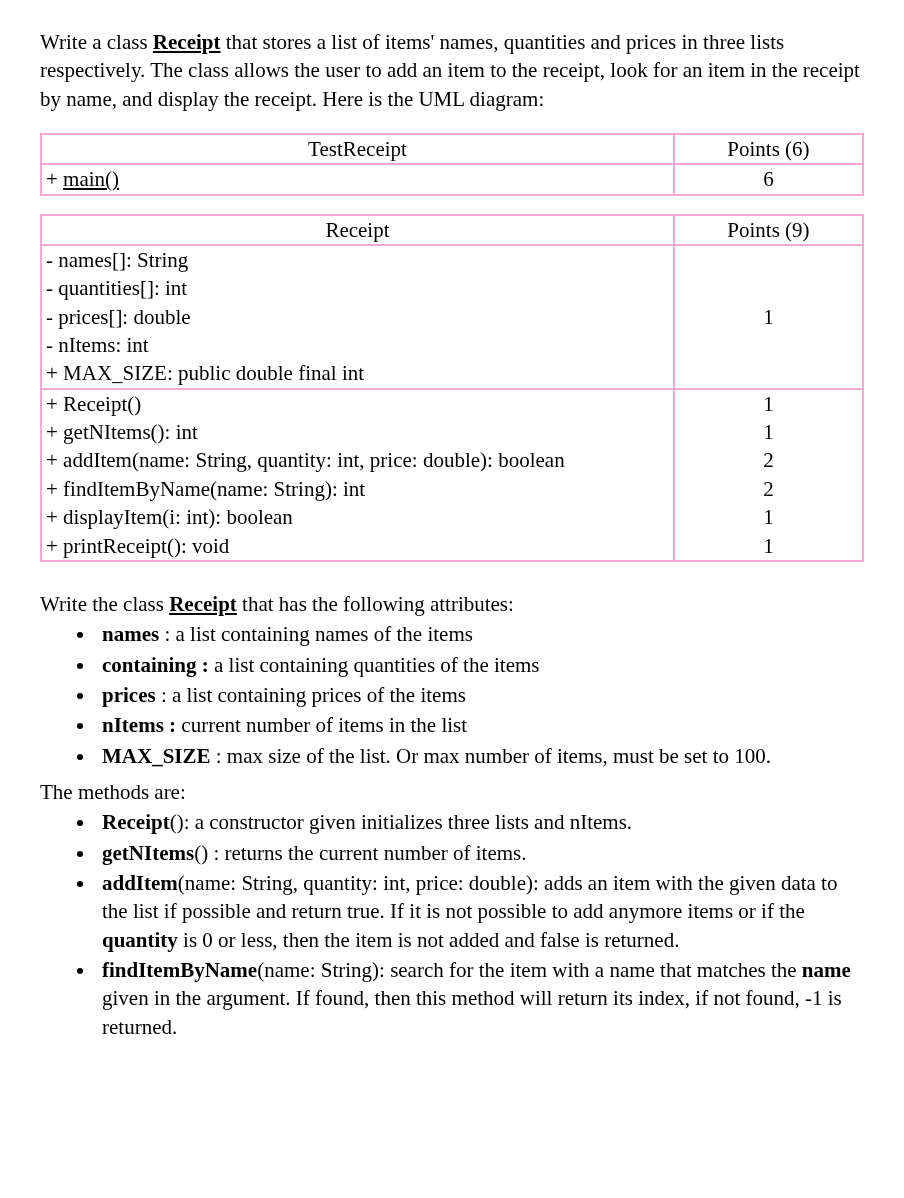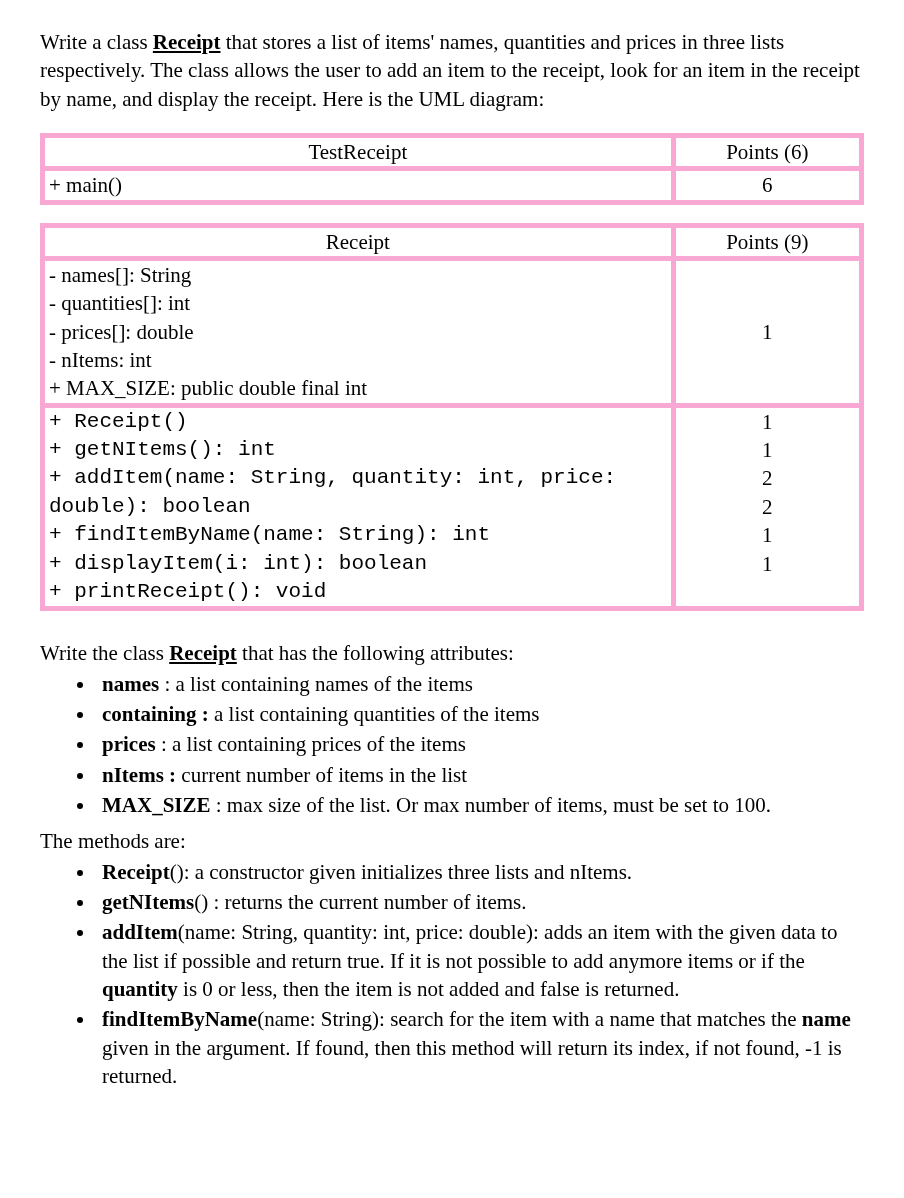--- a/index.html
+++ b/index.html
@@ -19,39 +19,40 @@
   .b-u {
     font-weight: bold;
     text-decoration: underline;
   }
   table.uml {
     border-collapse: collapse;
     width: 100%;
     margin-bottom: 18px;
   }
   table.uml td {
-    border: 5px solid #f9a8d4;
+    border: 2px solid #f9a8d4;
     padding: 0px 4px;
     vertical-align: top;
   }
   .col-main {
     width: 77%;
   }
   .col-pts {
     width: 23%;
     text-align: center;
     margin-top: 9px;
   }
   .hdr {
     text-align: center;
   }
   .attrib-list div, .method-list div {
     display: block;
   }
   .underline {
+    text-decoration: underline;
   }
   .desc-heading {
     margin-top: 28px;
   }
   ul.bullets {
     margin: 2px 0 8px 0;
     padding-left: 56px;
   }
   ul.bullets li {
     margin-bottom: 2px;
@@ -93,21 +94,21 @@
         <div>- names[]: String</div>
         <div>- quantities[]: int</div>
         <div>- prices[]: double</div>
         <div>- nItems: int</div>
         <div>+ MAX_SIZE: public double final int</div>
       </div>
     </td>
     <td class="col-pts" style="vertical-align: middle;">1</td>
   </tr>
   <tr>
-    <td class="col-main" style="padding:0; border-top:1px solid #000;font-family:Liberation Mono, monospace;">
+    <td class="col-main" style="padding:0; border-top:1px solid #000;">
       <div class="method-list" style="padding:0 4px;">
         <div>+ Receipt()</div>
         <div>+ getNItems(): int</div>
         <div>+ addItem(name: String, quantity: int, price: double): boolean</div>
         <div>+ findItemByName(name: String): int</div>
         <div>+ displayItem(i: int): boolean</div>
         <div>+ printReceipt(): void</div>
       </div>
     </td>
     <td class="col-pts" style="padding:0; border-top:1px solid #000;">

